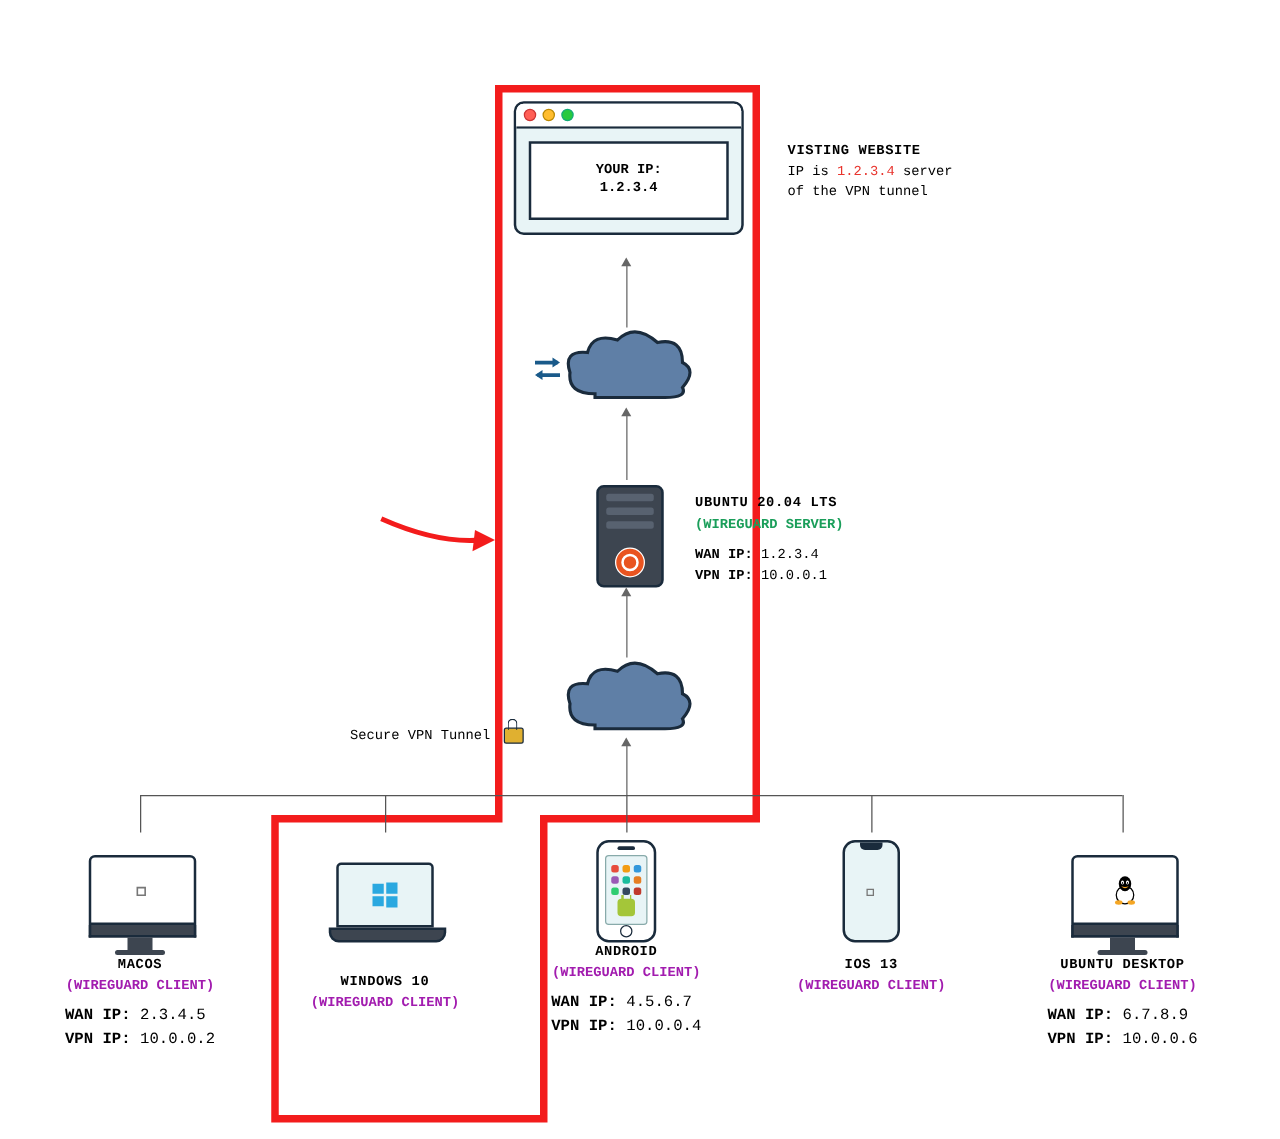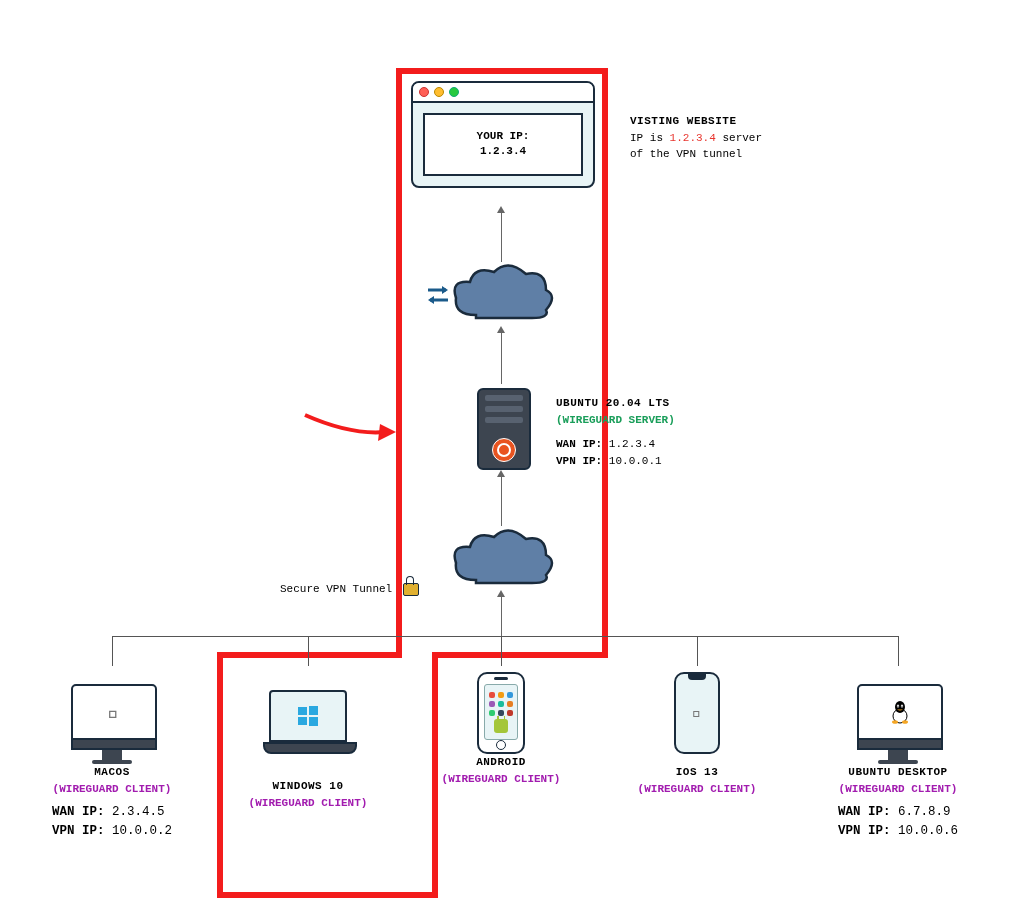--- a/index.html
+++ b/index.html
@@ -203,20 +203,24 @@
               <div style="background:#34495e"></div>
               <div style="background:#c0392b"></div>
           </div>
           <span class="android-badge"></span>
         </div>
         <div class="btn"></div>
       </div>
     </div>
     <div class="mono lbl-title" style="">ANDROID</div>
     <div class="mono blue">(WIREGUARD CLIENT)</div>
+    <div class="mono client-info">
+      <div><b>WAN IP:</b> <span>4.5.6.7</span></div>
+      <div><b>VPN IP:</b> <span>10.0.0.4</span></div>
+    </div>
   </div>
 
   <div class="abs client-block" style="left:607px; top:668px;">
     <div style="display:flex;justify-content:center;height:86px;align-items:flex-end;">
       <div class="iphone">
         <div class="notch"></div>
         <span class="apple-glyph" style="font-size:16px"></span>
       </div>
     </div>
     <div class="mono lbl-title" style="margin-top:10px">IOS 13</div>

